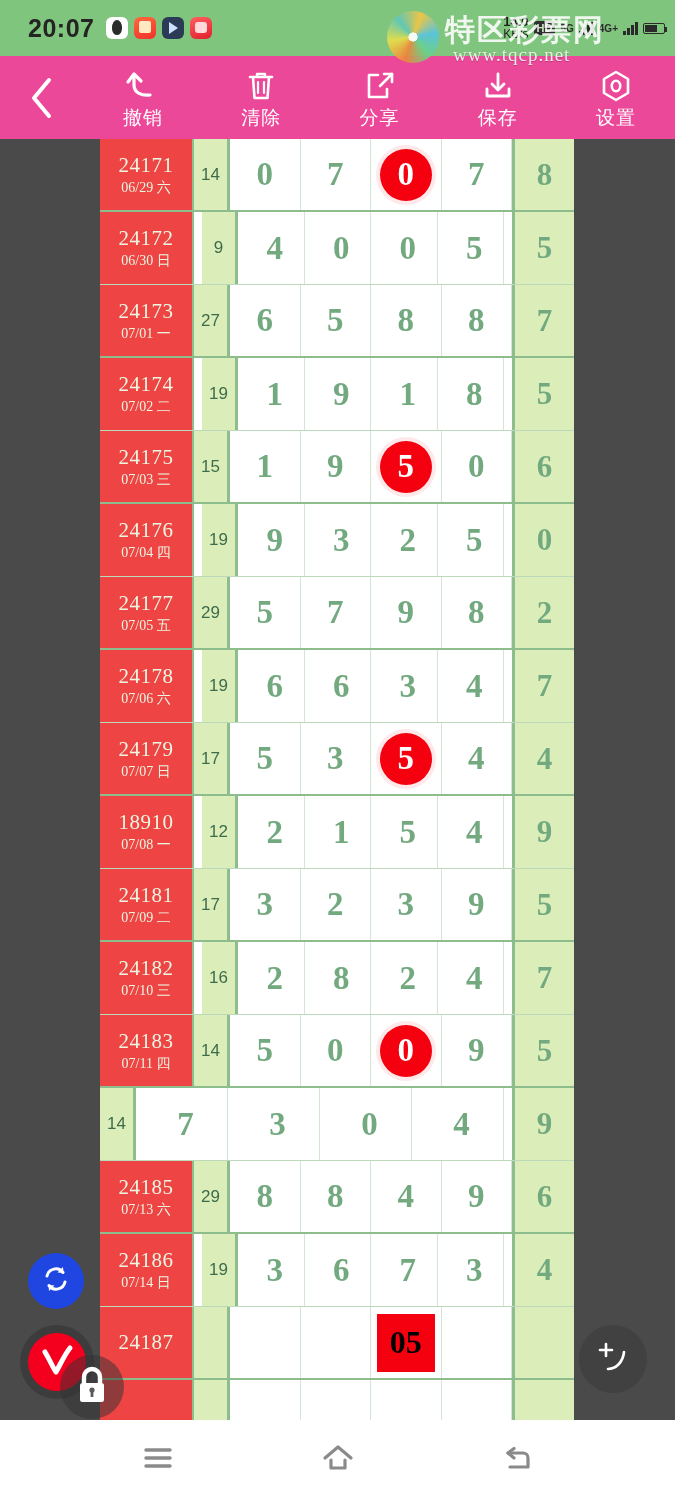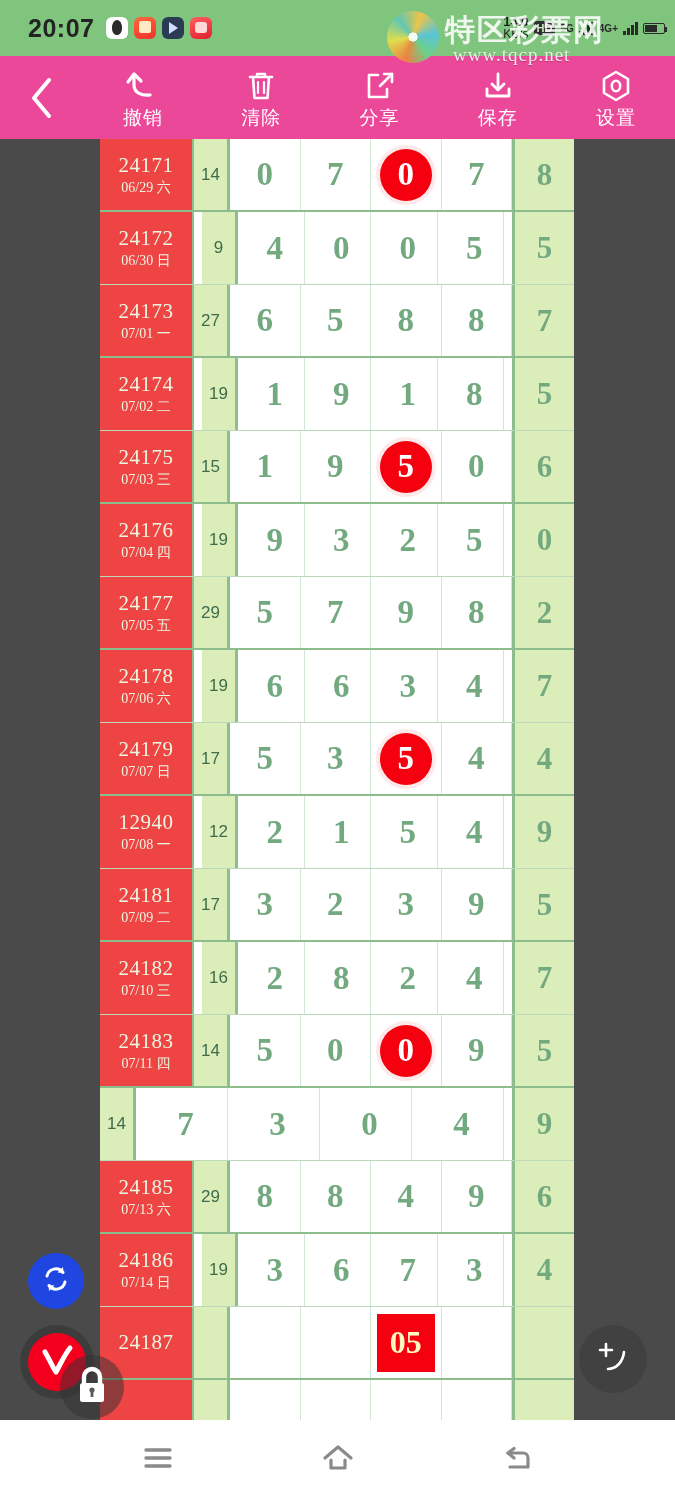--- a/index.html
+++ b/index.html
@@ -129,21 +129,21 @@
     font-family:"Liberation Serif",serif; font-size:31px; color:#72a97f; font-weight:600;
     border-left:3px solid #8dbd8d;
   }
   .ball{
     width:52px; height:52px; border-radius:50%; background:#f4000f;
     color:#ffffff; display:flex; align-items:center; justify-content:center;
     font-size:33px; font-weight:700; font-family:"Liberation Serif",serif;
     box-shadow:0 0 0 4px rgba(244,0,15,.09);
   }
   .sqball{
-    width:58px; height:58px; background:#f4000f; color:#fef9c3;
+    width:58px; height:58px; background:#f4000f; color:#000000;
     display:flex; align-items:center; justify-content:center;
     font-size:32px; font-weight:700; font-family:"Liberation Serif",serif;
   }
 
   
   .fab{ position:absolute; border-radius:50%; display:flex; align-items:center; justify-content:center; z-index:8;}
   .fab-sync{ left:28px; top:1253px; width:56px; height:56px; background:#1f46e0; }
   .fab-v-bg{ left:20px; top:1325px; width:74px; height:74px; background:rgba(50,50,50,.55); }
   .fab-v{ left:28px; top:1333px; width:58px; height:58px; background:#f4001e; }
   .fab-lock-bg{ left:60px; top:1355px; width:64px; height:64px; background:rgba(50,50,50,.5); }
@@ -381,21 +381,21 @@
         <div class="c-num">5</div>
         <div class="c-num">3</div>
         <div class="c-num">
           <div class="ball">5</div>
         </div>
         <div class="c-num">4</div>
         <div class="c-tail">4</div>
       </div>
       <div class="row thin">
         <div class="c-issue">
-          <div class="no">12940</div>
+          <div class="no">18910</div>
           <div class="dt">07/08 一</div>
         </div>
         <div class="c-sum">12</div>
         <div class="c-num">2</div>
         <div class="c-num">1</div>
         <div class="c-num">5</div>
         <div class="c-num">4</div>
         <div class="c-tail">9</div>
       </div>
       <div class="row">

